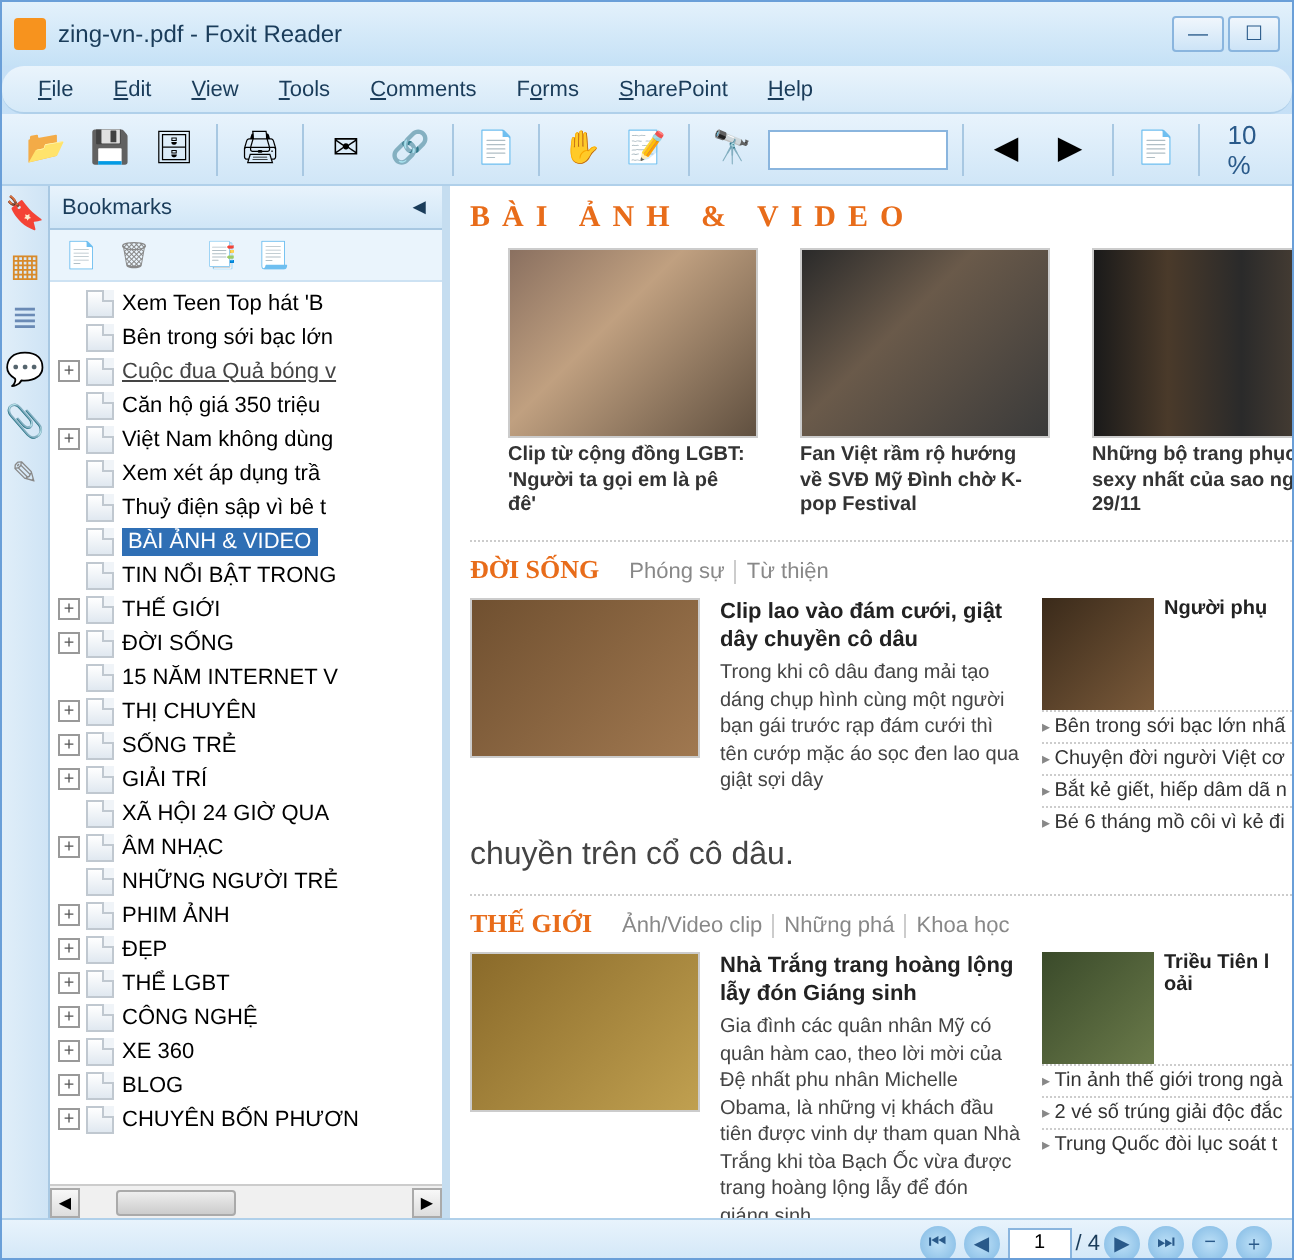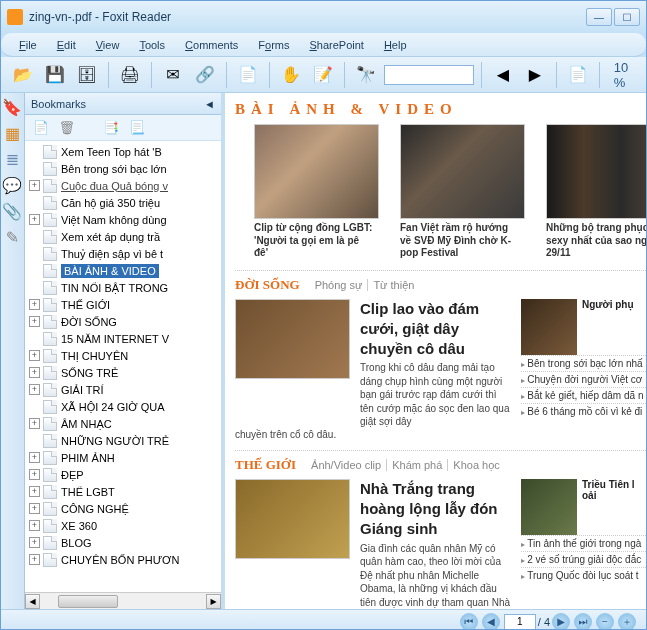--- a/index.html
+++ b/index.html
@@ -44,21 +44,21 @@
 .section-subtabs span:last-child { border-right: none; }
 .row-thumbs { display: flex; gap: 8px; margin-top: 6px; }
 .thumb-item { width: 138px; font-size: 10px; padding-left: 19px; }
 .thumb-img { width: 125px; height: 95px; background: linear-gradient(135deg,#8a7060,#c0a080 40%,#605040); border: 1px solid #ccc; }
 .thumb-img.ppl { background: linear-gradient(135deg,#2a2a2a,#6a5a4a 40%,#3a3a3a); }
 .thumb-img.celeb { background: linear-gradient(90deg,#1a1a1a 0%,#4a3a2a 30%,#2a2a2a 60%, #5a4a3a); }
 .thumb-item .cap { font-weight: bold; color: #333; line-height: 1.25; margin-top: 3px; }
 .sect-row { display: flex; gap: 10px; margin-top: 6px; align-items: flex-start; }
 .sect-img { width: 115px; height: 80px; background: linear-gradient(135deg,#705030,#a07850); border: 1px solid #ccc; flex-shrink: 0; }
 .sect-body { flex: 1; font-size: 10px; color: #444; line-height: 1.35; }
-.sect-body .hd { font-weight: bold; color: #222; font-size: 15px; margin-bottom: 2px; }
+.sect-body .hd { font-weight: bold; color: #222; font-size: 11px; margin-bottom: 2px; }
 .right-col { width: 125px; flex-shrink: 0; font-size: 10px; }
 .right-col .mini { width: 56px; height: 56px; background: linear-gradient(135deg,#3a2a1a,#7a5a3a); float: left; margin-right: 5px; }
 .right-col .rh { font-weight: bold; color: #222; }
 .right-col .bullets { clear: both; margin-top: 6px; font-size: 10px; color: #333; }
 .right-col .bullets div { padding: 2px 0; border-top: 1px dotted #ccc; }
 .right-col .bullets div::before { content: '▸ '; color: #888; font-size: 8px; }
 .section-hr { border: none; border-top: 1px dotted #ccc; margin: 10px 0 6px; }
 .statusbar { height: 24px; background: linear-gradient(#e8f3fc,#d0e6f7); border-top: 1px solid #b0d0ea; display: flex; align-items: center; padding: 0 8px; font-size: 11px; color: #1a3c5a; }
 .statusbar .spacer { flex: 1; }
 .page-box { width: 32px; height: 16px; border: 1px solid #8ab5de; background: #fff; text-align: center; font-size: 10px; margin: 0 2px; }
@@ -353,27 +353,27 @@
           <div class="mini"></div>
           <div class="rh">Người phụ</div>
           <div class="bullets">
             <div>Bên trong sới bạc lớn nhấ</div>
             <div>Chuyện đời người Việt cơ</div>
             <div>Bắt kẻ giết, hiếp dâm dã n</div>
             <div>Bé 6 tháng mồ côi vì kẻ đi</div>
           </div>
         </div>
       </div>
-      <div style="font-size:10px;color:#444;">chuyền trên cổ cô dâu.</div>
+      <div style="font-size:16px;color:#444;">chuyền trên cổ cô dâu.</div>
 
       <hr class="section-hr">
       <div style="display:flex;align-items:baseline;gap:4px;">
         <span class="section-title orange" style="letter-spacing:0;font-size:13px;">THẾ GIỚI</span>
         <span class="section-subtabs">
-          <span>Ảnh/Video clip</span><span>Khám phá</span><span>Khoa học</span>
+          <span>Ảnh/Video clip</span><span>Những phá</span><span>Khoa học</span>
         </span>
       </div>
       <div class="sect-row">
         <div class="sect-img" style="background:linear-gradient(135deg,#8a6a2a,#c0a050);"></div>
         <div class="sect-body">
           <div class="hd">Nhà Trắng trang hoàng lộng lẫy đón Giáng sinh</div>
           <div>Gia đình các quân nhân Mỹ có quân hàm cao, theo lời mời của Đệ nhất phu nhân Michelle Obama, là những vị khách đầu tiên được vinh dự tham quan Nhà Trắng khi tòa Bạch Ốc vừa được trang hoàng lộng lẫy để đón giáng sinh.</div>
         </div>
         <div class="right-col">
           <div class="mini" style="background:linear-gradient(135deg,#3a4a2a,#6a7a4a);"></div>

